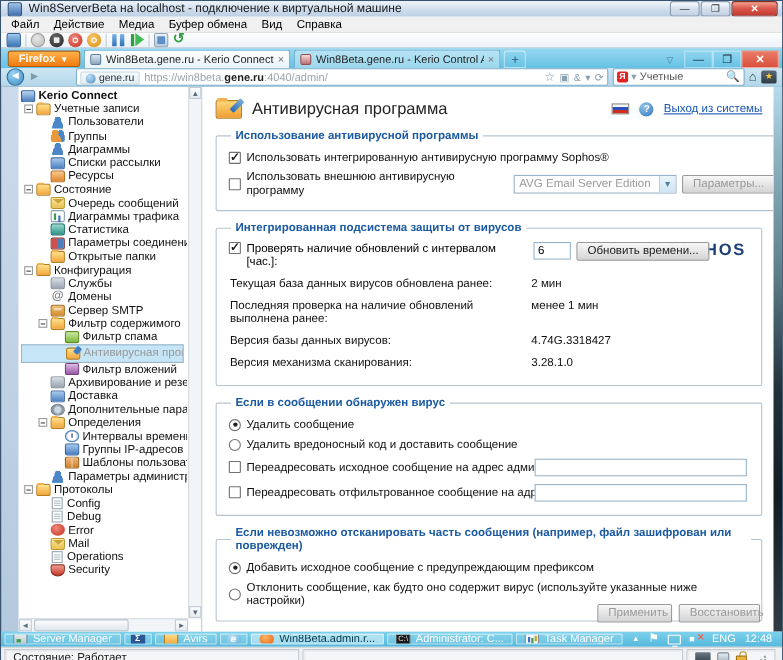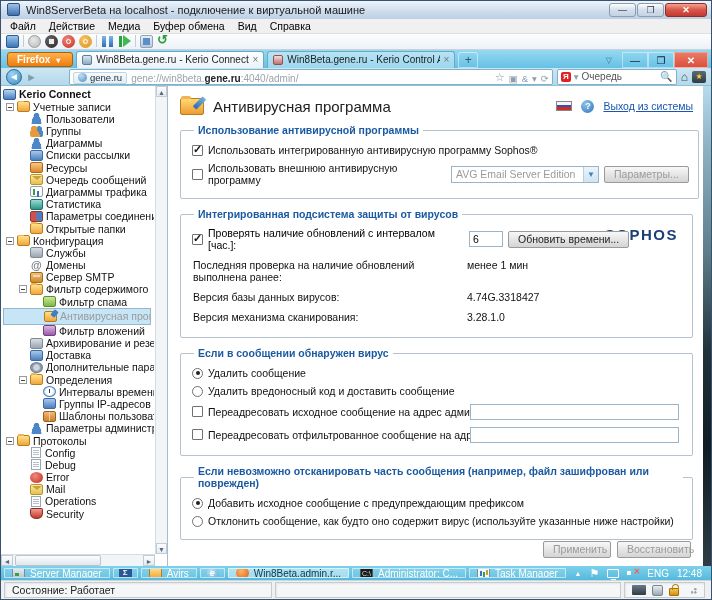--- a/index.html
+++ b/index.html
@@ -84,21 +84,21 @@
   .star { font-size:11px; }
   .searchbox { width:120px; height:16px; background:#fff; border:1px solid #7fb0cc; border-radius:2px;
     display:flex; align-items:center; gap:3px; padding:0 3px; font-size:10px; color:#555; }
   .ya { width:10px; height:10px; background:#e02222; border-radius:2px; color:#fff; font-size:8px; line-height:10px; text-align:center; font-weight:bold; }
   .sb-text { flex:1; }
   .mag { color:#6d8ea2; font-size:10px; }
   .home { font-size:12px; color:#355; }
   .bkm { width:14px; height:12px; background:linear-gradient(#5a6a74,#2e3c44); border-radius:2px; color:#fc3; font-size:8px; line-height:11px; text-align:center; }
 
   
-  .ff-content { height:543px; display:flex; background:#fff; position:relative; }
+  .ff-content { height:543px; display:flex; background:#fff; position:relative;margin-left:16px; }
   .edge { width:8px; background:linear-gradient(#b5dcee,#8fb4c4 12%,#5c7c88 35%,#22333b 55%,#101d23 75%,#2e3d44); }
 
   
   .sidebar { width:167px; position:relative; border-right:1px solid #a9bccb; background:#fff; flex:none; }
   .tree { position:absolute; left:2px; top:2px; right:13px; bottom:13px; overflow:hidden; }
   .tree-row { height:12.2px; display:flex; align-items:center; gap:3px; font-size:10.5px; line-height:12px;
     white-space:nowrap; overflow:hidden; color:#111; }
   .tree-row.sel { background:#c6e6f8; }
   .tree-row.root { font-weight:bold; }
   .exp { width:8px; height:8px; flex:none; border:1px solid #9a9a9a; background:#fff; position:relative; }
@@ -181,21 +181,21 @@
     border:1px solid #9a9a9a; border-radius:2px; line-height:15px; }
   .btn.dis { color:#9a9a9a; }
   .tinput { height:16px; border:1px solid #9ab4c8; background:#fff; font-size:10.5px; padding:0 3px; font-family:inherit; }
   .sel { height:17px; width:148px; border:1px solid #9ab4c8; background:#fff; display:flex; align-items:center; font-size:10.5px; color:#9a9a9a; }
   .sel .sel-txt { flex:1; padding:16px 4px; white-space:nowrap; overflow:hidden; }
   .sel .sel-arr { width:15px; height:100%; border-left:1px solid #b9cede; background:linear-gradient(#eaf4fb,#cfe4f2);
     color:#4a80aa; font-size:8px; text-align:center; line-height:16px; }
   .info-row { display:flex; font-size:10.5px; margin:8px 0 8px 3px; color:#111; }
   .info-label { width:274px; flex:none; }
   .sophos { position:absolute; right:14px; top:6px; font-size:15px; font-weight:bold; letter-spacing:1.5px; color:#1c3f77; }
-  .chk-update-row { display:flex; align-items:center; gap:5px; margin:4px 0 2px 2px; font-size:10.5px; position:relative; }
+  .chk-update-row { display:flex; gap:5px; margin:4px 0 2px 2px; font-size:10.5px; position:relative; }
   .chk-update-row .lbl { width:256px; }
   .fwd-input { position:absolute; left:278px; width:calc(100% - 282px); }
   .bottom-btns { position:absolute; right:12px; bottom:8px; display:flex; gap:6px; }
 
   
   .taskbar { height:14px; background:linear-gradient(#7ed1ec,#54b9dc); display:flex; align-items:stretch; gap:3px; padding:2px 3px; }
   .task-btn { display:flex; align-items:center; gap:5px; padding:0 7px; font-size:10px; color:#fff;
     border:1px solid rgba(255,255,255,0.55); background:rgba(255,255,255,0.10); border-radius:1px; white-space:nowrap; overflow:hidden; }
   .task-btn.active { background:rgba(255,255,255,0.45); color:#083a4e; }
   .task-btn.icononly { padding:0 5px; }
@@ -294,31 +294,31 @@
   </div>
 
   <div class="ff-navbar">
     <span class="nav-back">◄</span>
     <span class="nav-fwd">►</span>
     <span class="urlbar">
       <span class="site-badge">
         <span class="globe"></span>
         <span>gene.ru</span>
       </span>
-      <span class="url-text"><span>gene://win8beta.</span><b>gene.ru</b><span>:4040/admin/</span></span>
+      <span class="url-text"><span>https://win8beta.</span><b>gene.ru</b><span>:4040/admin/</span></span>
       <span class="uico star">☆</span>
       <span class="uico">▣</span>
       <span class="uico">&amp;</span>
       <span class="uico">▾</span>
       <span class="uico">⟳</span>
     </span>
     <span class="searchbox">
       <span class="ya">Я</span>
       <span class="uico">▾</span>
-      <span class="sb-text">Очередь</span>
+      <span class="sb-text">Учетные</span>
       <span class="mag">🔍</span>
     </span>
     <span class="home">⌂</span>
     <span class="bkm">★</span>
   </div>
 
   <div class="ff-content">
 
     <div class="sidebar">
       <div class="tree" id="tree">
@@ -354,20 +354,26 @@
             <span class="sp" style="width: 13px;"></span>
             <span class="sp" style="width: 8px;"></span>
             <span class="ti v-blue"></span>
             <span>Списки рассылки</span>
           </div>
           <div class="tree-row">
             <span class="sp" style="width: 13px;"></span>
             <span class="sp" style="width: 8px;"></span>
             <span class="ti v-orange"></span>
             <span>Ресурсы</span>
+          </div>
+          <div class="tree-row">
+            <span class="sp" style="width: 0px;"></span>
+            <span class="exp"></span>
+            <span class="ti v-folder"></span>
+            <span>Состояние</span>
           </div>
           <div class="tree-row">
             <span class="sp" style="width: 13px;"></span>
             <span class="sp" style="width: 8px;"></span>
             <span class="ti v-env"></span>
             <span>Очередь сообщений</span>
           </div>
           <div class="tree-row">
             <span class="sp" style="width: 13px;"></span>
             <span class="sp" style="width: 8px;"></span>
@@ -573,20 +579,24 @@
       <fieldset style="position:relative;">
         <legend>Интегрированная подсистема защиты от вирусов</legend>
         <span class="sophos">SOPHOS</span>
         <div class="chk-update-row">
           <span class="cbx on"></span>
           <span class="lbl">Проверять наличие обновлений с интервалом [час.]:</span>
           <input class="tinput" style="width: 34px;" value="6">
           <button class="btn">Обновить времени...</button>
         </div>
         <div id="info-rows">
+            <div class="info-row">
+              <span class="info-label">Текущая база данных вирусов обновлена ранее:</span>
+              <span>2 мин</span>
+            </div>
             <div class="info-row">
               <span class="info-label">Последняя проверка на наличие обновлений выполнена ранее:</span>
               <span>менее 1 мин</span>
             </div>
             <div class="info-row">
               <span class="info-label">Версия базы данных вирусов:</span>
               <span>4.74G.3318427</span>
             </div>
             <div class="info-row">
               <span class="info-label">Версия механизма сканирования:</span>

